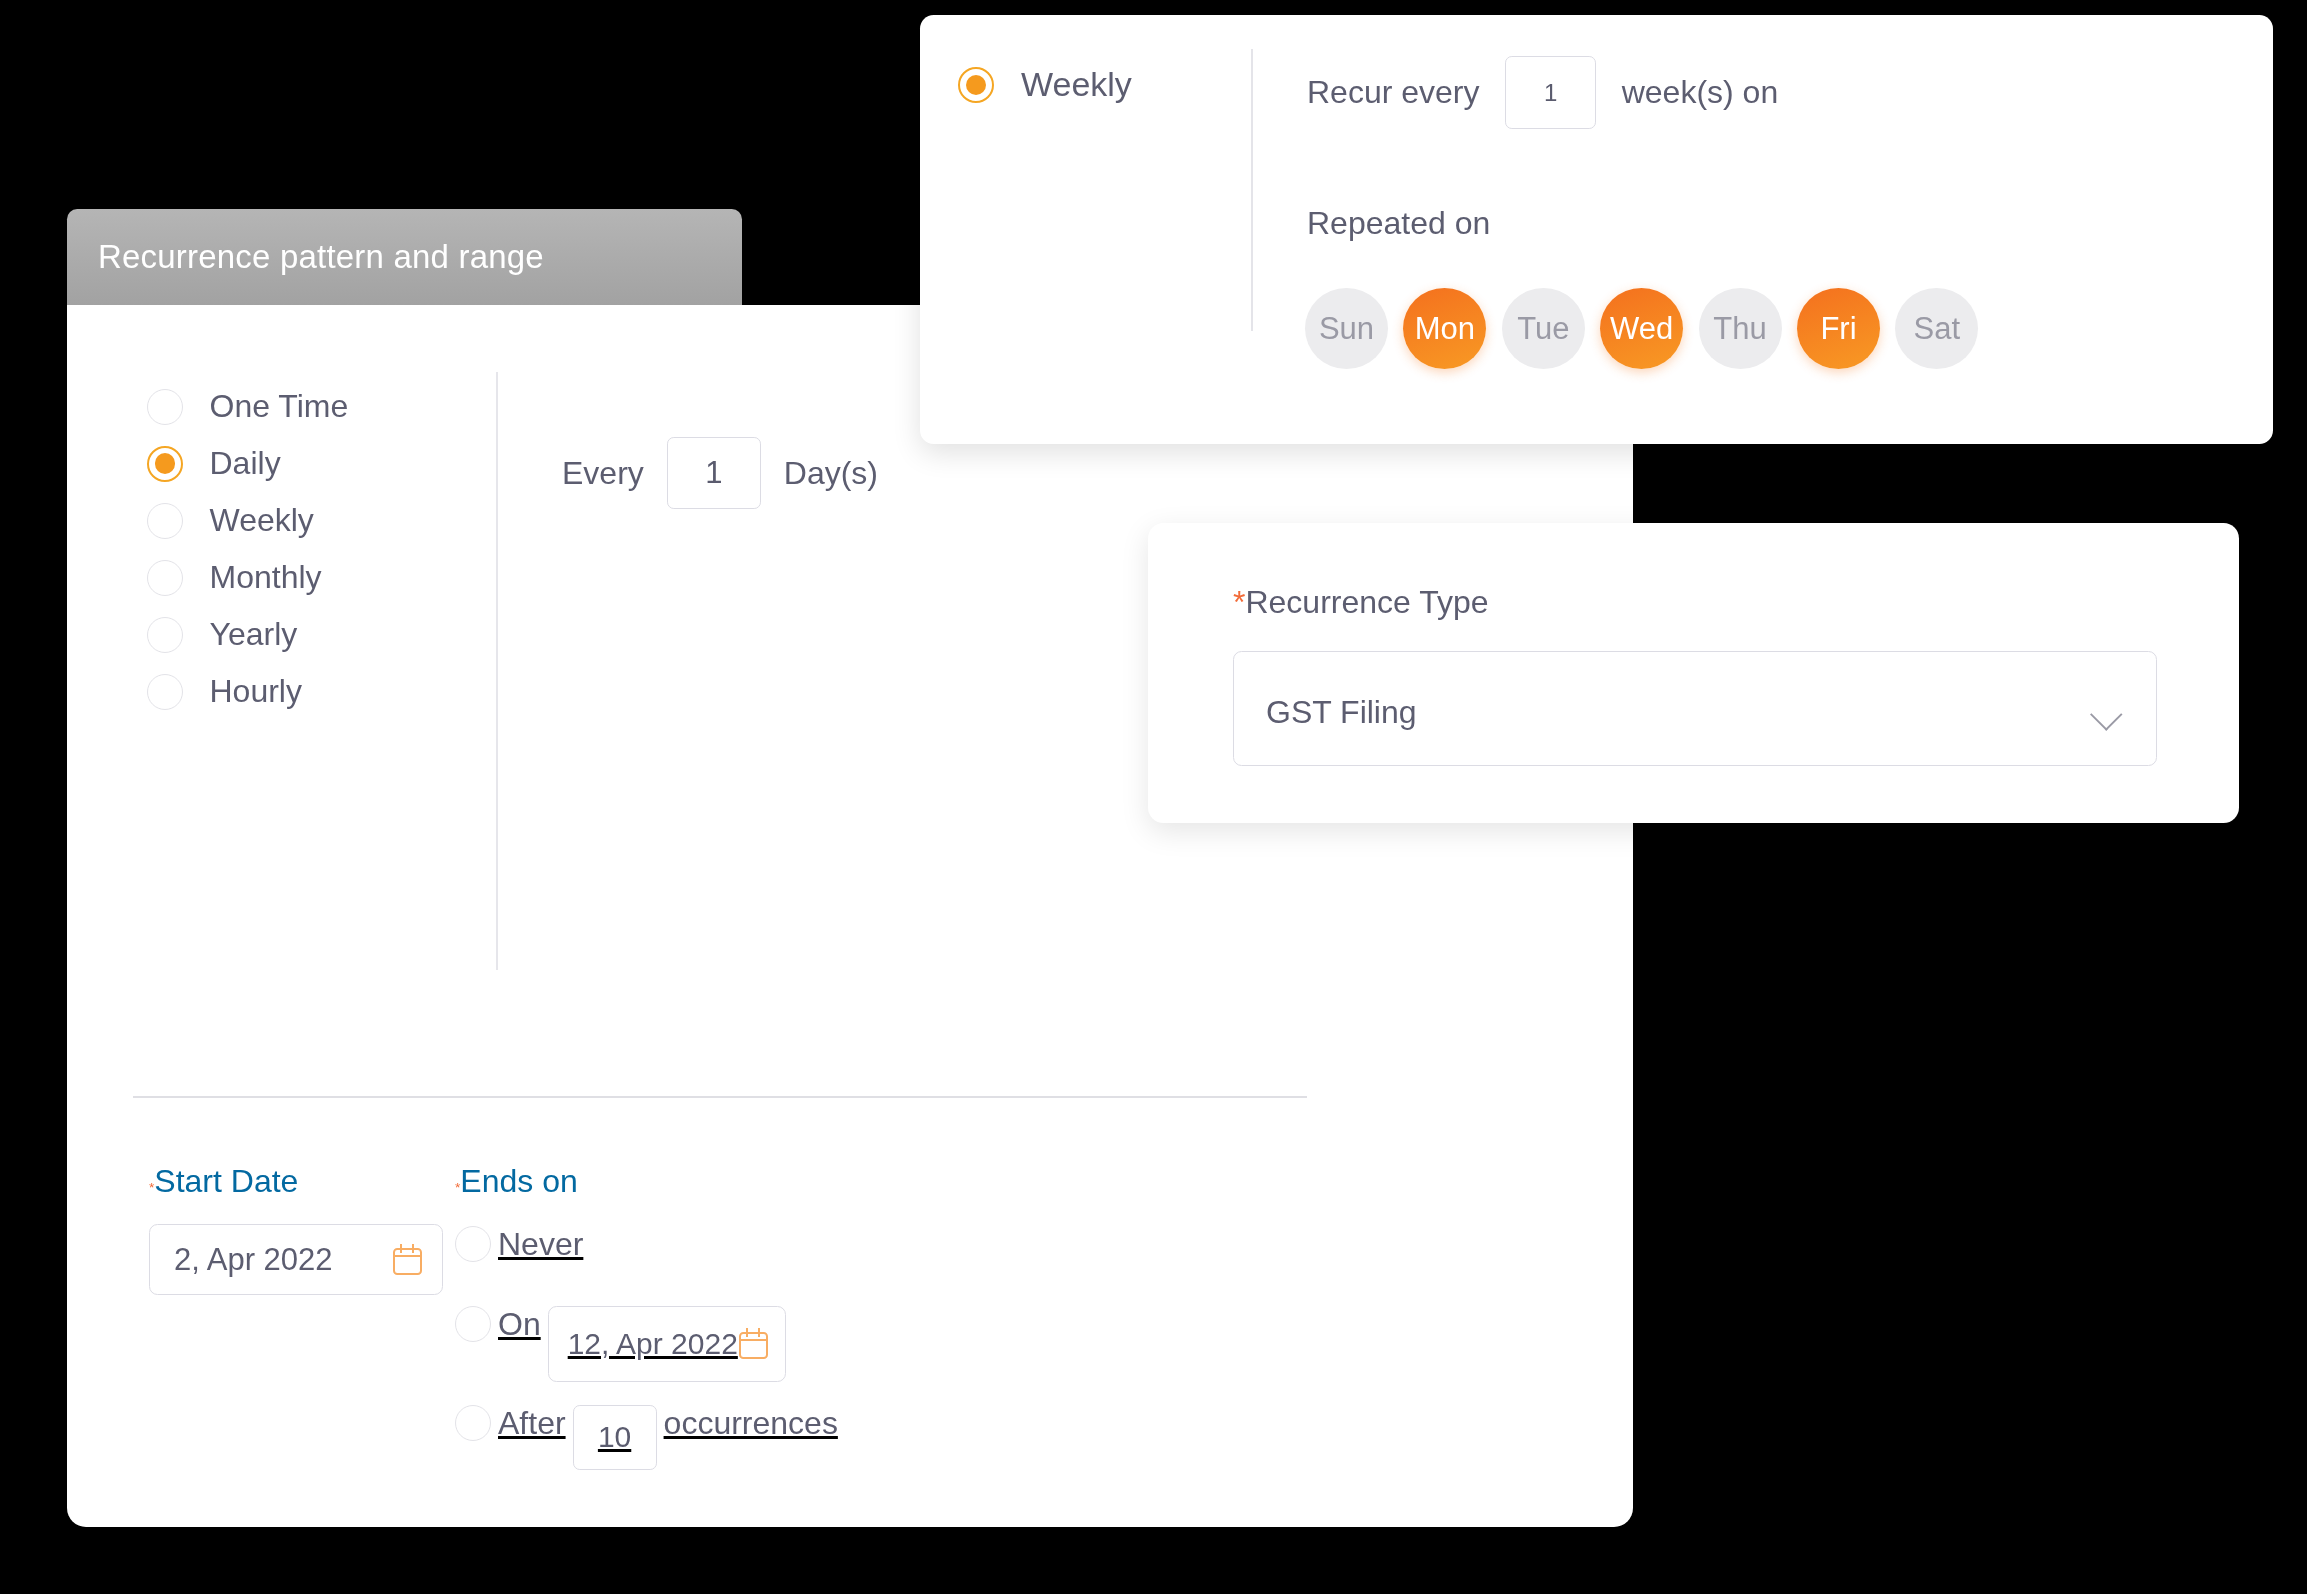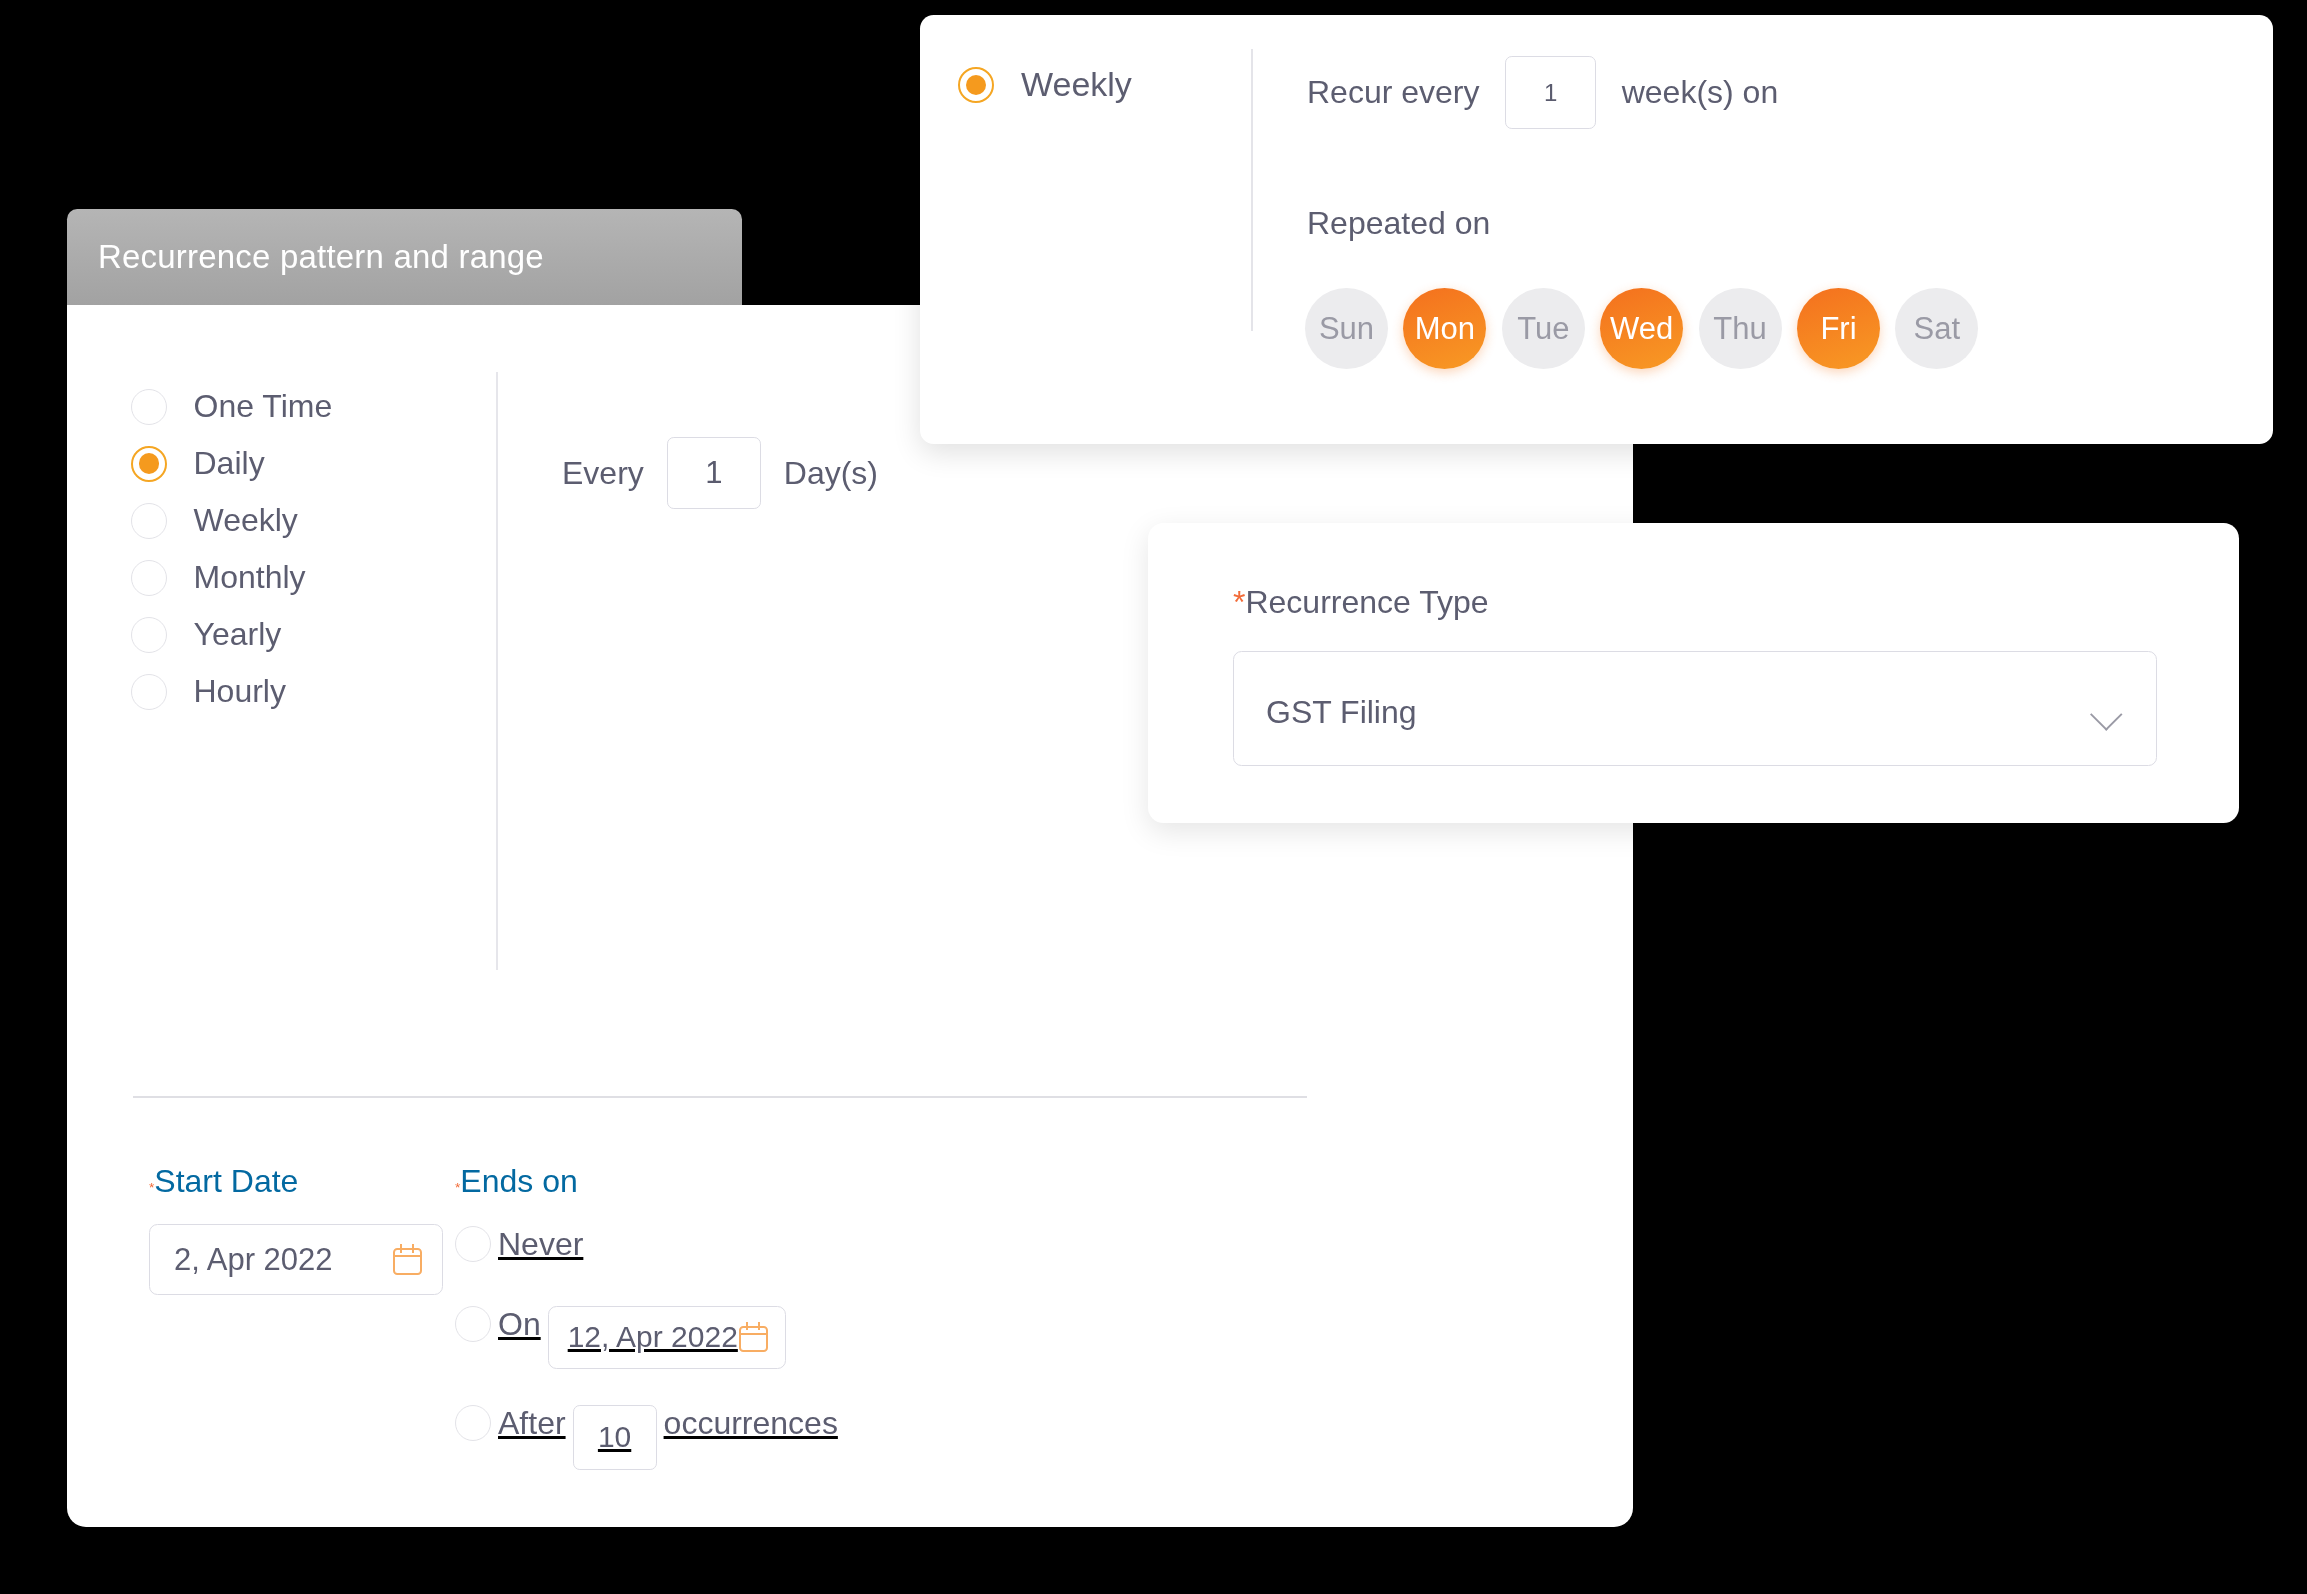--- a/index.html
+++ b/index.html
@@ -127,21 +127,21 @@
     left: 0;
     top: 96px;
     width: 1566px;
     height: 1222px;
     background: #FFFFFF;
     border-radius: 0 19px 19px 19px;
   }
 
   .freq-list {
     position: absolute;
-    left: 64px;
+    left: 80px;
     top: 73px;
     width: 359px;
   }
   .freq-row {
     display: flex;
     align-items: center;
     height: 57px;
     gap: 26.5px;
   }
   .freq-row .label {
@@ -208,21 +208,21 @@
     align-items: flex-start;
     gap: 7px;
     text-decoration: underline;
   }
   #end-never { margin-top: 25.6px; height: 61px; }
   #end-on    { margin-top: 19px; height: 68px; }
   #end-after { margin-top: 31px; height: 68px; }
   .end-row .txt { font-size: 32px; color: #5C5D70; }
   #end-on-date-box {
     width: 238px;
-    height: 63px;
+    height: 76px;
     padding: 0 17px 0 19px;
     justify-content: space-between;
   }
   #end-on-date-box .val { font-size: 30px; color: #5C5D70; }
   #end-after-box { width: 84px; height: 65px; font-size: 30px; }
 
   
   #weekly-card {
     position: absolute;
     left: 920px;

